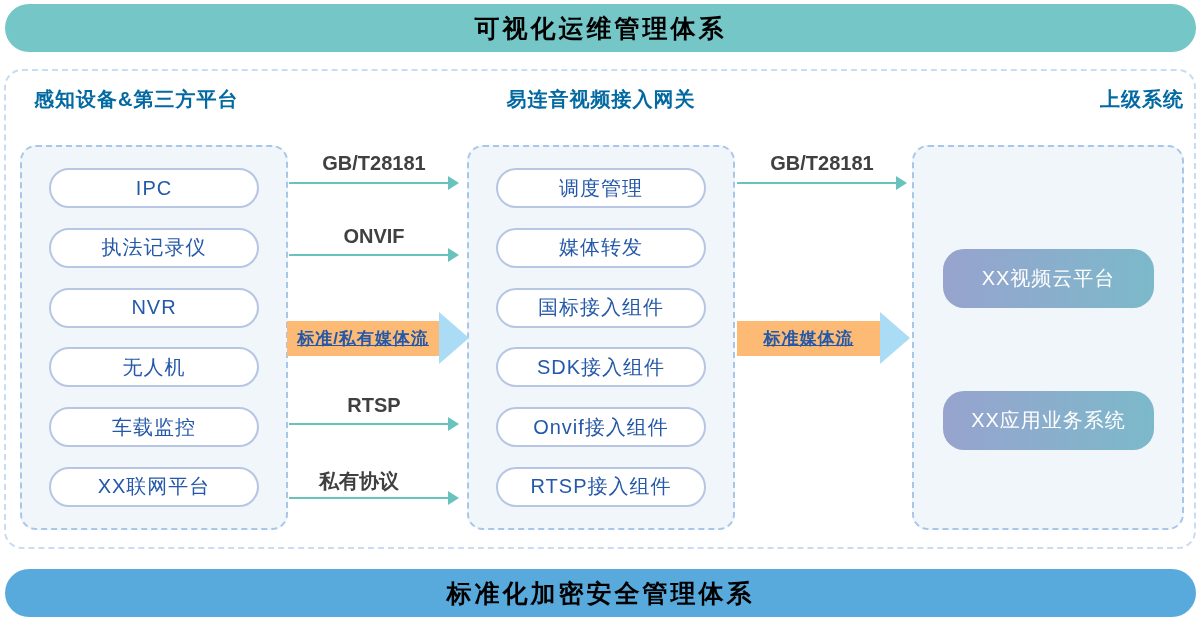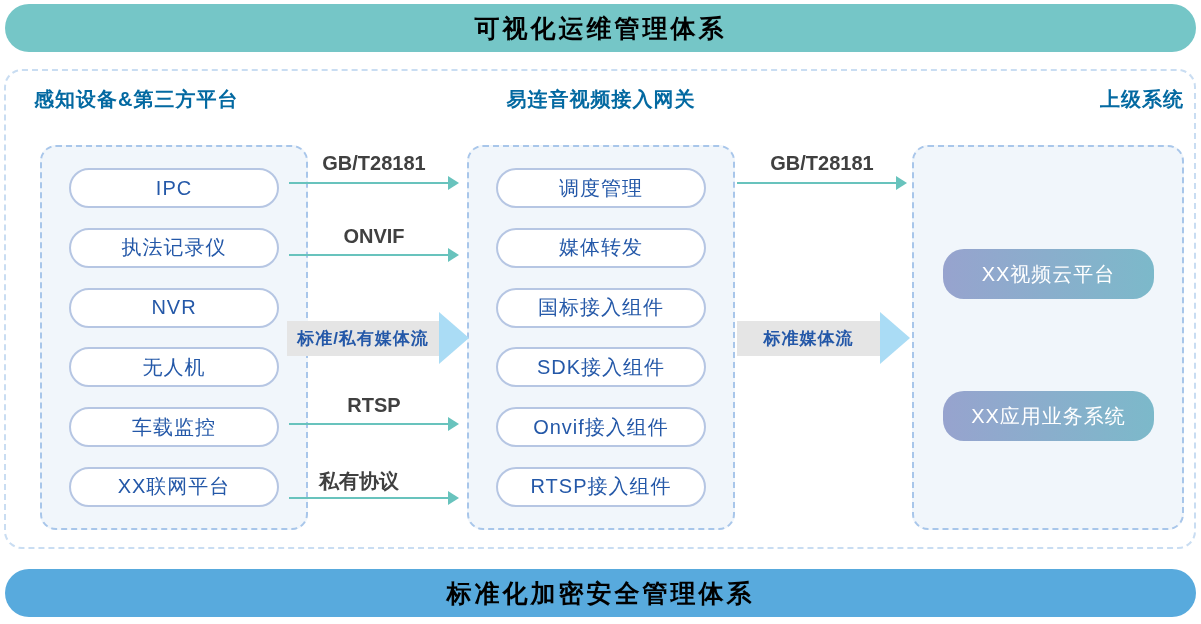--- a/index.html
+++ b/index.html
@@ -18,49 +18,49 @@
 
   
   .col-title{position:absolute;top:86px;font-size:20px;font-weight:700;color:#0369a1;letter-spacing:1px;white-space:nowrap;}
   .t-left{left:34px;}
   .t-mid{left:467px;width:268px;text-align:center;}
   .t-right{left:912px;width:272px;text-align:right;}
 
   
   .group{position:absolute;top:145px;height:385px;box-sizing:border-box;
          border:2px dashed #a8c6ea;border-radius:16px;background:#f1f6fb;}
-  .g-left{left:20px;width:268px;margin-left:20px;}
+  .g-left{left:20px;width:268px;}
   .g-mid{left:467px;width:268px;}
   .g-right{left:912px;width:272px;}
 
   .pills{display:flex;flex-direction:column;justify-content:space-between;
          box-sizing:border-box;height:100%;padding:21px 27px;}
   .pill{height:40px;box-sizing:border-box;border:2px solid #b6c6e3;border-radius:20px;background:#ffffff;
         display:flex;align-items:center;justify-content:center;
         color:#2458a8;font-size:20px;font-weight:500;letter-spacing:1px;white-space:nowrap;}
 
   
-  .gpill{position:absolute;left:29px;width:211px;height:50px;border-radius:21px;
+  .gpill{position:absolute;left:29px;width:211px;height:59px;border-radius:21px;
          background:linear-gradient(90deg,#97a3ce,#7cb9ca);
          display:flex;align-items:center;justify-content:center;
          color:#ffffff;font-size:20px;font-weight:500;letter-spacing:1px;white-space:nowrap;}
   .gp1{top:102px;}
   .gp2{top:244px;}
 
   
   .tline{position:absolute;height:2px;background:#68c3bd;}
   .thead{position:absolute;right:-11px;top:-6px;width:0;height:0;
          border-left:11px solid #68c3bd;border-top:7px solid transparent;border-bottom:7px solid transparent;}
   .flow-label{position:absolute;width:172px;text-align:center;color:#404040;
               font-size:20px;font-weight:600;white-space:nowrap;}
 
   
-  .barrow-body{position:absolute;height:35px;background:#e5e5e5;
+  .barrow-body{position:absolute;height:35px;background:#fdba74;
                display:flex;align-items:center;justify-content:center;
-               color:#2458a8;font-size:17px;font-weight:700;letter-spacing:1px;white-space:nowrap;}
+               color:#2458a8;font-size:17px;font-weight:700;letter-spacing:1px;white-space:nowrap;text-decoration:underline;}
   .barrow-head{position:absolute;width:0;height:0;
                border-left:30px solid #aadcf5;border-top:26px solid transparent;border-bottom:26px solid transparent;}
 </style>
 </head>
 <body>
 
 <div class="canvas">
 
   <div class="banner top">
     <span>可视化运维管理体系</span>

